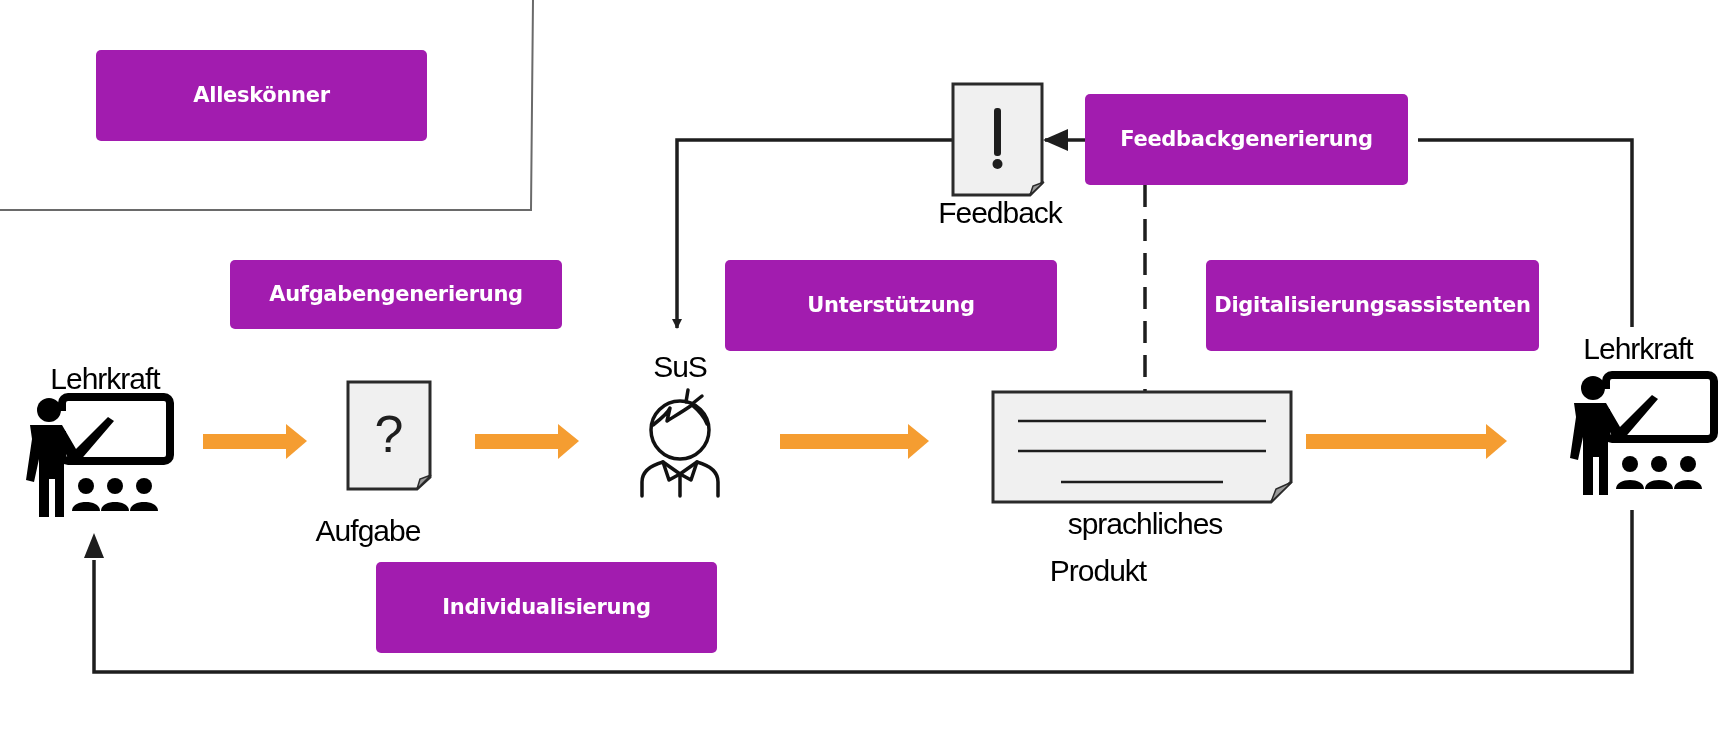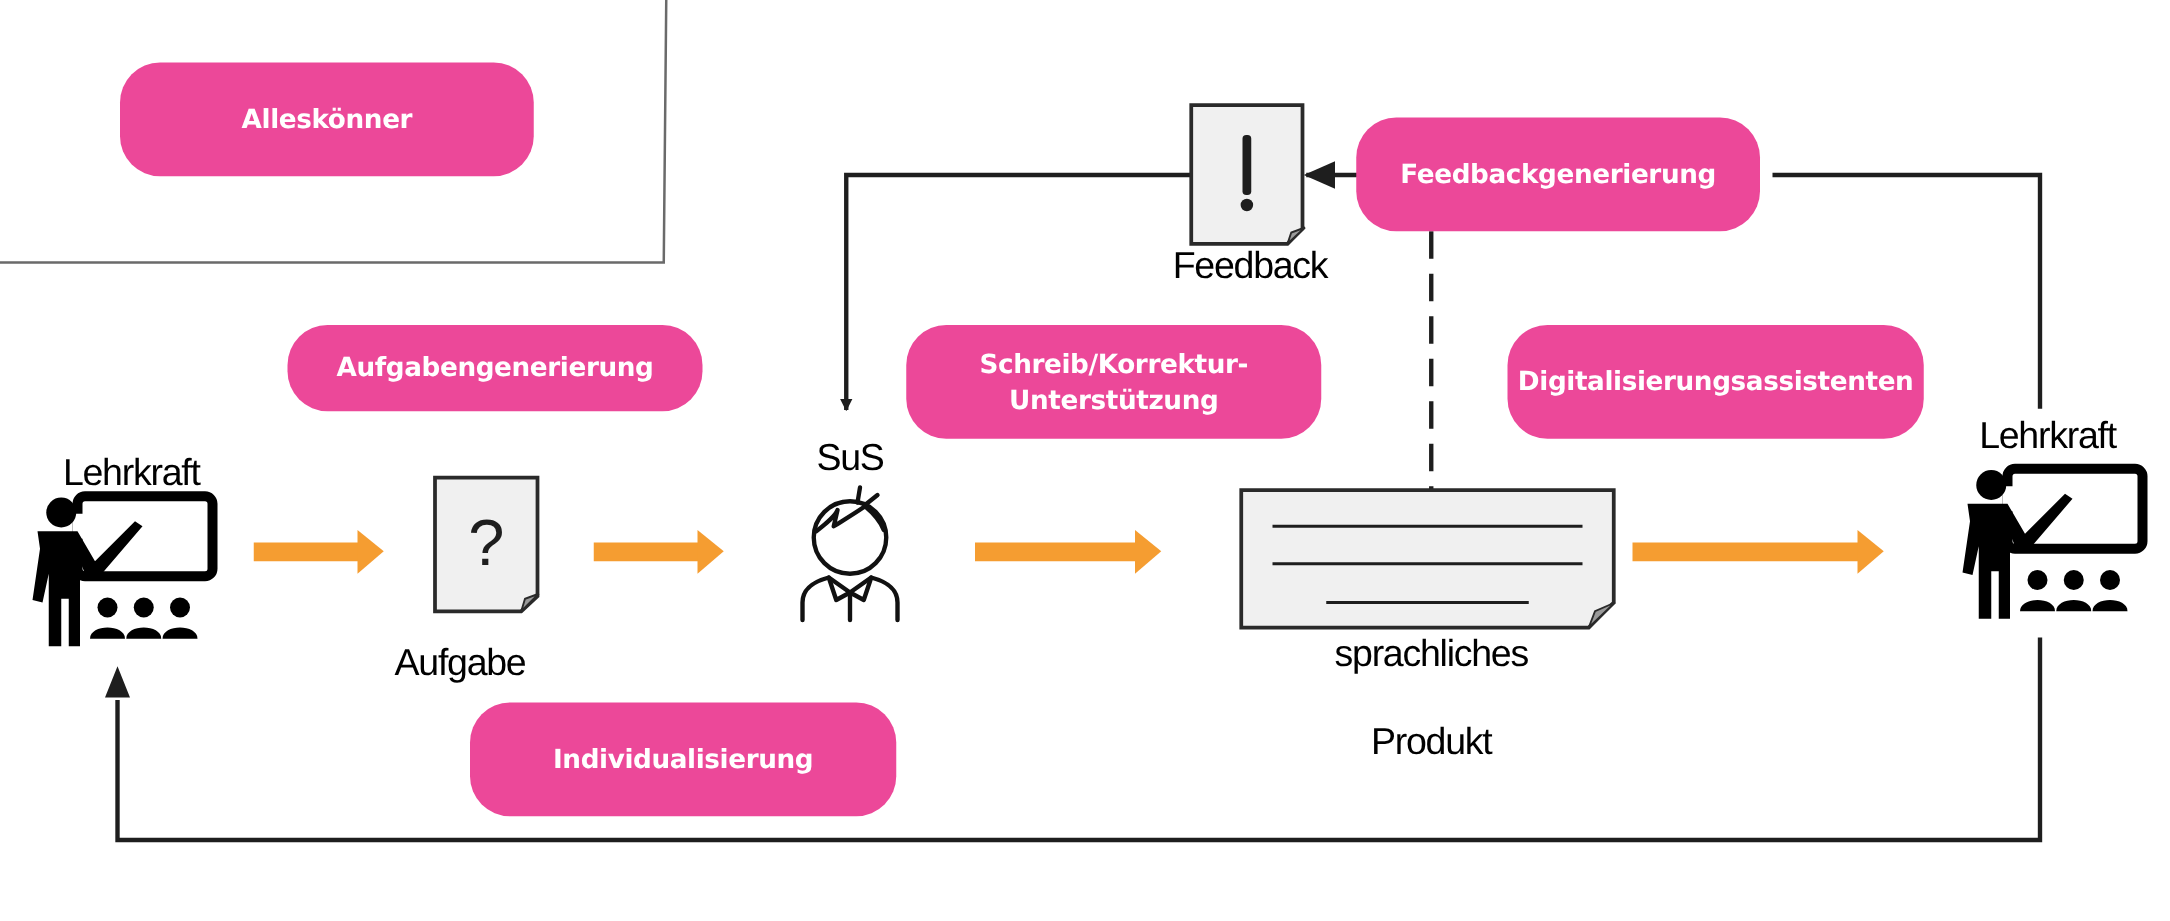--- a/index.html
+++ b/index.html
@@ -1,19 +1,19 @@
 <!DOCTYPE html>
 <html><head>
 <meta charset="utf-8">
 <style>
   html, body { margin:0; padding:0; background:#ffffff; }
   body { width:1736px; height:737px; position:relative; overflow:hidden; font-family:"Liberation Sans", sans-serif; }
   #canvas { position:absolute; left:0; top:0; width:1736px; height:737px; }
   .box {
-    position:absolute; background:#ec4899; border-radius:32px;
+    position:absolute; background:#a21caf; border-radius:5px;
     color:#ffffff; font-family:"DejaVu Sans", sans-serif; font-weight:bold;
     font-size:21px; display:flex; align-items:center; justify-content:center;
     text-align:center; line-height:1.35; letter-spacing:-0.3px;
   }
   .lbl {
     position:absolute; color:#000000; font-family:"Liberation Sans", sans-serif;
     font-size:30px; text-align:center; letter-spacing:-1px; line-height:1.25;
     transform:translateX(-50%); white-space:nowrap;
   }
 </style>
@@ -116,29 +116,28 @@
 <div class="box" style="left:96px;top:50px;width:331px;height:91px;">
   <span>Alleskönner</span>
 </div>
 <div class="box" style="left:1085px;top:94px;width:323px;height:91px;">
   <span>Feedbackgenerierung</span>
 </div>
 <div class="box" style="left:230px;top:260px;width:332px;height:69px;">
   <span>Aufgabengenerierung</span>
 </div>
 <div class="box" style="left:725px;top:260px;width:332px;height:91px;flex-direction:column;">
-  <span>Schreib/Korrektur-</span>
   <span>Unterstützung</span>
 </div>
 <div class="box" style="left:1206px;top:260px;width:333px;height:91px;">
   <span>Digitalisierungsassistenten</span>
 </div>
 <div class="box" style="left:376px;top:562px;width:341px;height:91px;">
   <span>Individualisierung</span>
 </div>
 
 <div class="lbl" style="left:105px;top:360px;">Lehrkraft</div>
 <div class="lbl" style="left:368px;top:512px;">Aufgabe</div>
 <div class="lbl" style="left:680px;top:348px;">SuS</div>
 <div class="lbl" style="left:1145px;top:505px;">sprachliches</div>
-<div class="lbl" style="left:1145px;top:552px;margin-top:23px;">Produkt</div>
+<div class="lbl" style="left:1098px;top:552px;">Produkt</div>
 <div class="lbl" style="left:1638px;top:330px;">Lehrkraft</div>
 <div class="lbl" style="left:1000px;top:194px;">Feedback</div>
 
 </body></html>

